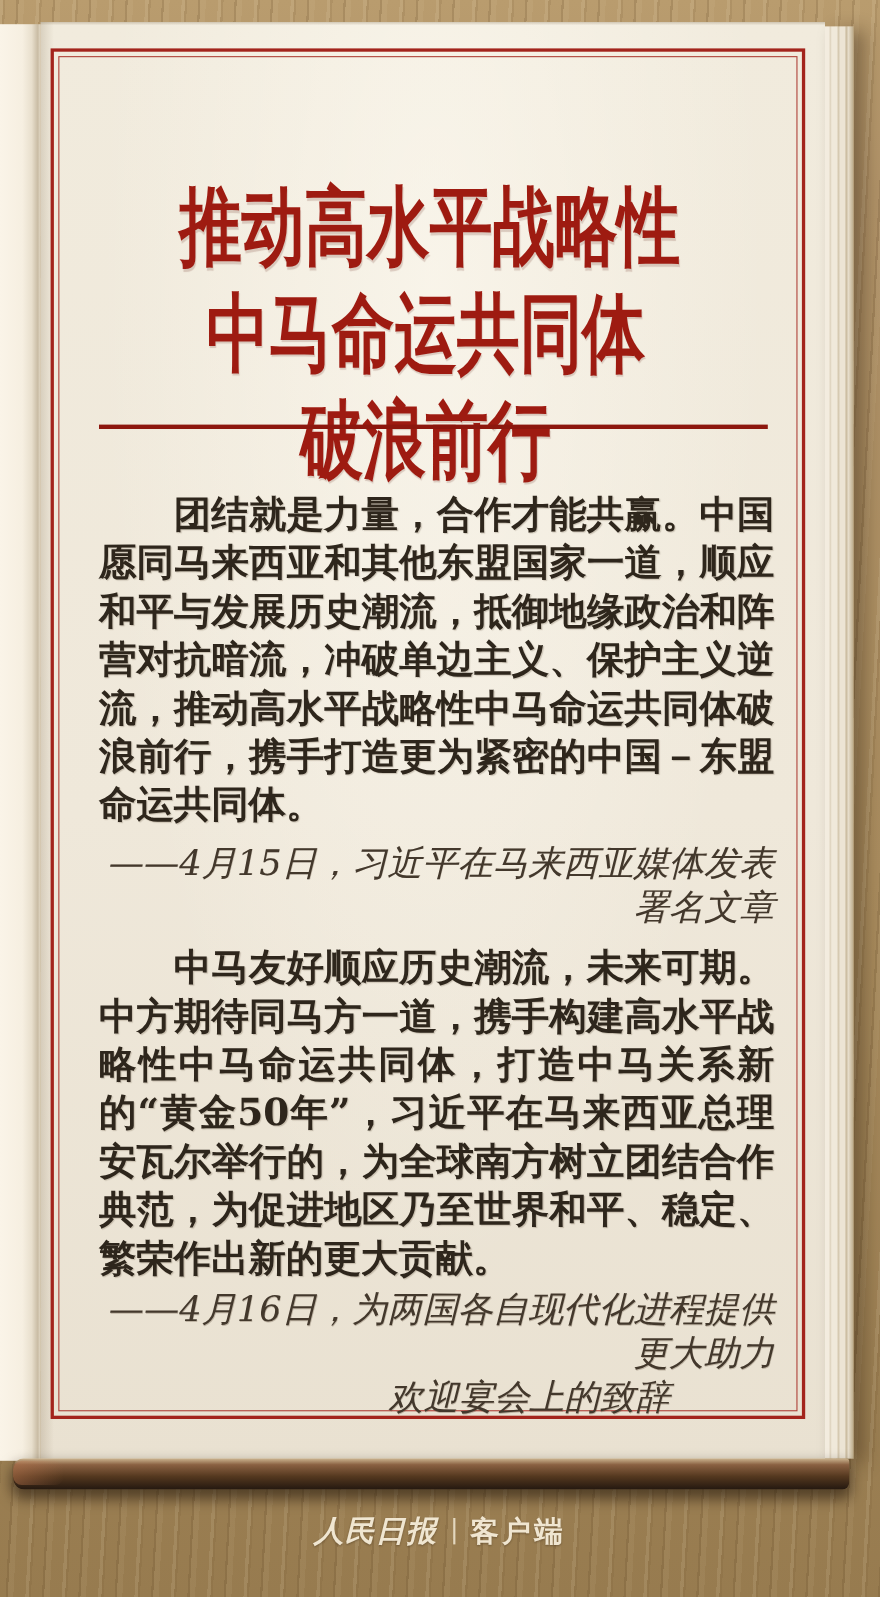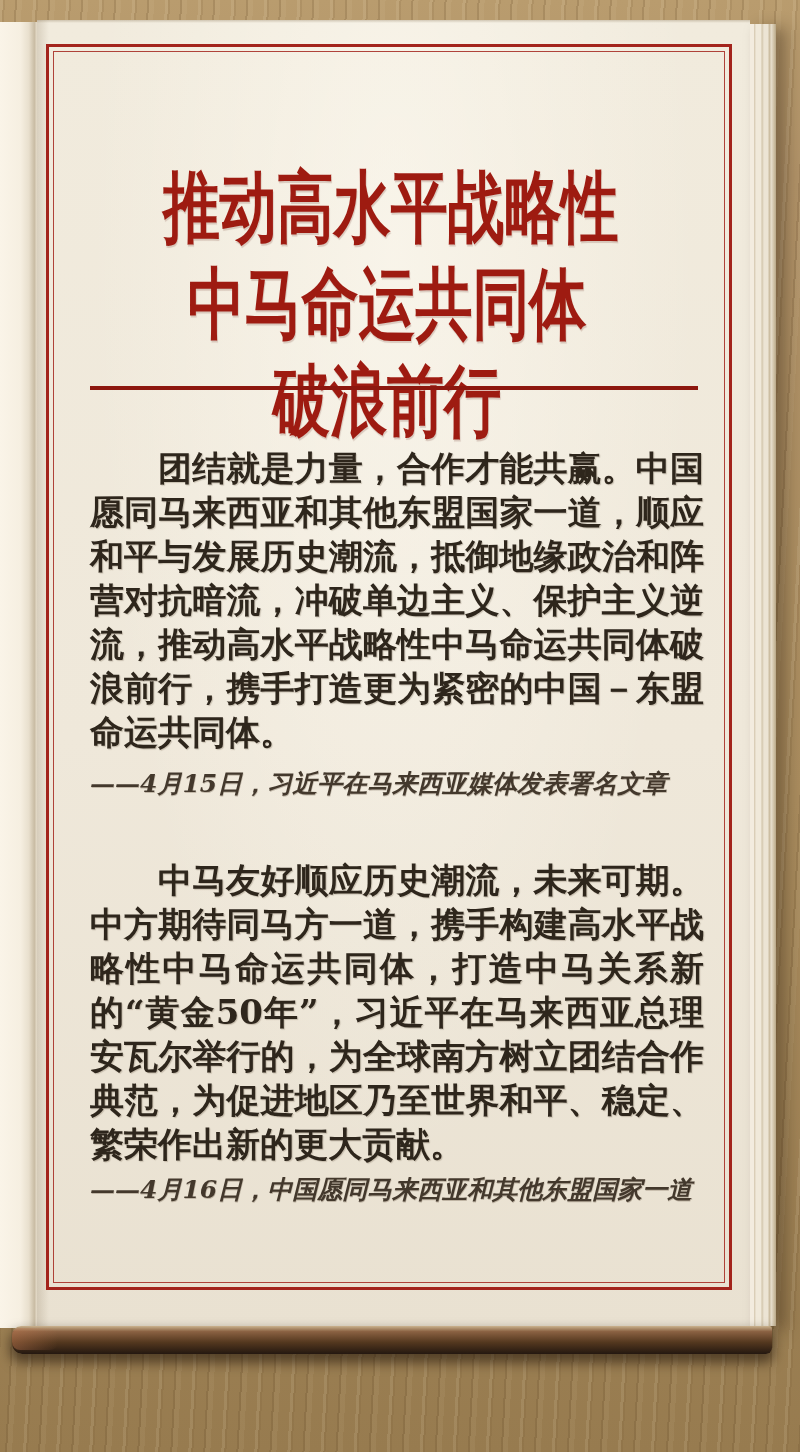--- a/index.html
+++ b/index.html
@@ -100,22 +100,22 @@
     position:absolute;left:0;width:614px;margin:0;
     font-size:34px;line-height:44px;font-weight:bold;color:var(--body-ink);
     text-align:justify;text-indent:68px;letter-spacing:0;
     text-shadow:1px 1px 1px rgba(60,40,20,0.22);
   }
   .quote-1{top:426px;}
   .quote-2{top:838px;}
 
   .attribution{
     position:absolute;left:0;width:614px;margin:0;
-    font-size:25px;line-height:40px;color:var(--attr-ink);
-    text-align:left;font-style:italic;font-weight:bold;
+    font-size:32px;line-height:40px;color:var(--attr-ink);
+    text-align:right;font-style:italic;font-weight:normal;
     text-shadow:0.5px 0.5px 0.5px rgba(60,40,20,0.25);
   }
   .attr-1{top:744px;}
   .attr-2{top:1150px;}
   .attr-2 .attr-line-2{margin-right:95px;}
 
   .footer-logo{
     position:absolute;left:0;top:1374px;width:800px;height:40px;
     text-align:center;color:var(--logo-cream);opacity:0.95;
     text-shadow:0 1px 2px rgba(40,25,10,0.4);
@@ -158,26 +158,32 @@
 
         <div class="divider"></div>
 
         <p class="quote quote-1">团结就是力量，合作才能共赢。中国愿同马来西亚和其他东盟国家一道，顺应和平与发展历史潮流，抵御地缘政治和阵营对抗暗流，冲破单边主义、保护主义逆流，推动高水平战略性中马命运共同体破浪前行，携手打造更为紧密的中国－东盟命运共同体。</p>
 
         <p class="attribution attr-1">——4月15日，习近平在马来西亚媒体发表署名文章</p>
 
         <p class="quote quote-2">中马友好顺应历史潮流，未来可期。中方期待同马方一道，携手构建高水平战略性中马命运共同体，打造中马关系新的“黄金50年”，习近平在马来西亚总理安瓦尔举行的，为全球南方树立团结合作典范，为促进地区乃至世界和平、稳定、繁荣作出新的更大贡献。</p>
 
         <div class="attribution attr-2">
-          <div class="attr-line-1">——4月16日，中国愿同马来西亚和其他东盟国家一道</div>
+          <div class="attr-line-1">——4月16日，为两国各自现代化进程提供更大助力</div>
+          <div class="attr-line-2">欢迎宴会上的致辞</div>
         </div>
 
       </div>
     </div>
 
     <div class="page-stack"></div>
 
     <div class="book-cover"></div>
 
   </div>
 
+  <div class="footer-logo">
+    <span class="logo-script">人民日报</span>
+    <span class="logo-bar"></span>
+    <span class="logo-text">客户端</span>
+  </div>
 
 </div>
 
 </body></html>

